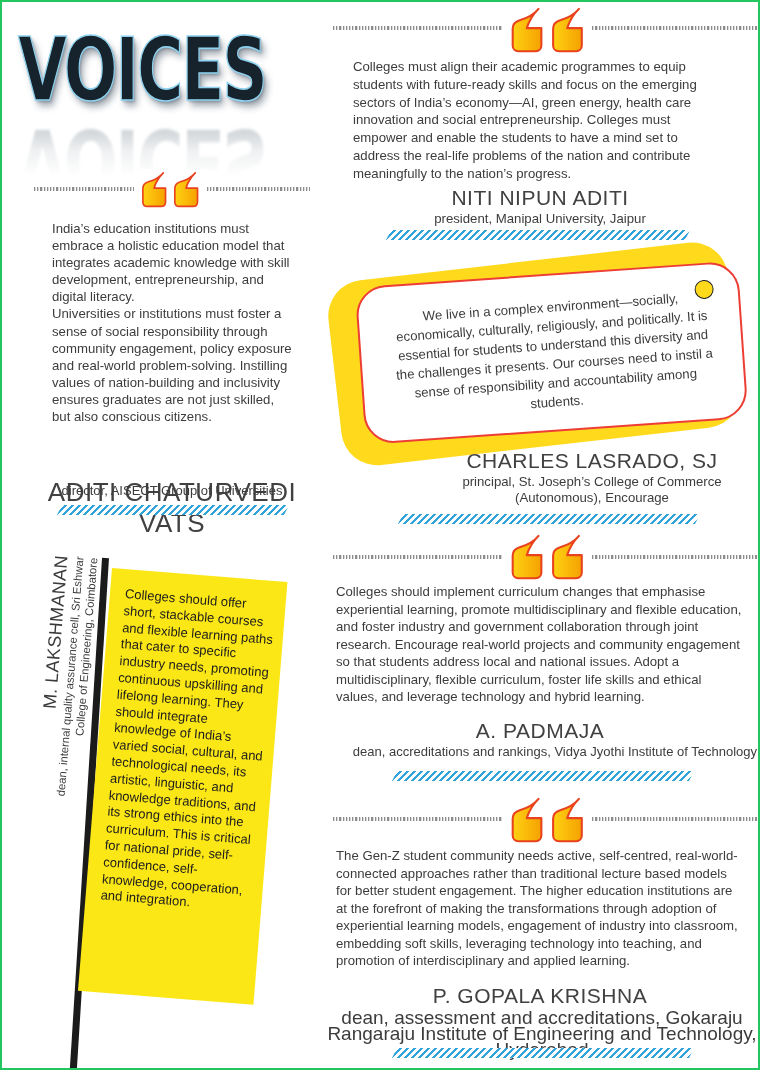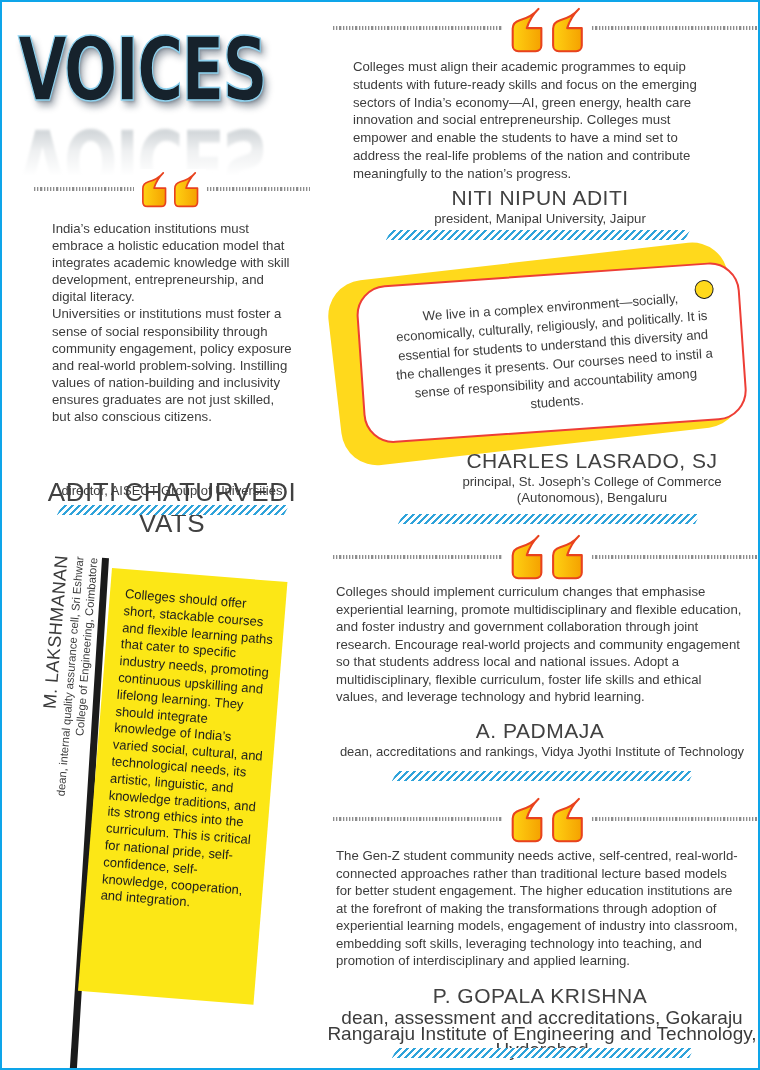--- a/index.html
+++ b/index.html
@@ -1,18 +1,18 @@
 <!DOCTYPE html>
 <html><head>
 <meta charset="utf-8">
 <style>
   html,body{margin:0;padding:0;background:#e8e8e8;}
   .page{
     position:relative; width:760px; height:1070px; margin:0 auto;
-    background:#ffffff; border:2px solid #0ea5e9; box-sizing:border-box;
+    background:#ffffff; border:2px solid #22c55e; box-sizing:border-box;
     overflow:hidden; font-family:"Liberation Sans", sans-serif; color:#3e3e3e;
   }
   
   .voices-main{
     position:absolute; left:16px; top:22px; width:420px;
     font-family:"DejaVu Sans", sans-serif; font-weight:bold;
     font-size:88px; line-height:92px; letter-spacing:-3px;
     color:#16222c; -webkit-text-stroke:1.6px #8ed2ef;
     transform:scaleX(.72); transform-origin:left top;
     text-shadow:5px 6px 9px rgba(15,35,55,.38), 2px 2px 3px rgba(15,35,55,.25);
@@ -141,41 +141,41 @@
 
   <section>
     <div class="tag-wrap">
       <div class="tag-shadow"></div>
       <div class="tag-card">
         <div class="tag-hole"></div>
         <p class="tag-text">We live in a complex environment—socially, economically, culturally, religiously, and politically. It is essential for students to understand this diversity and the challenges it presents. Our courses need to instil a sense of responsibility and accountability among students.</p>
       </div>
     </div>
     <h2 class="qname" style="left:430px; top:447px; width:320px;">CHARLES LASRADO, SJ</h2>
-    <p class="qrole" style="left:460px; top:472px; width:260px;">principal, St. Joseph’s College of Commerce (Autonomous), Bengaluru</p>
+    <p class="qrole" style="left:460px; top:472px; width:260px;">principal, St. Joseph’s College of Commerce (Autonomous), Encourage</p>
     <div class="hatch" style="left:396px; top:512px; width:302px;"></div>
   </section>
 
   <section>
     <div class="rule" style="left:331px; top:553px; width:424px;"></div>
     <div class="qmark-wrap" style="left:501px; top:532px;">
       <svg width="74" height="47" viewBox="0 0 78 50">
         <defs>
             <linearGradient id="qg3" x1="0" y1="0" x2="1" y2="0">
           <stop offset="0" stop-color="#FFD213"></stop>
               <stop offset="1" stop-color="#F5A100"></stop>
         </linearGradient>
           </defs>
         <path d="M30 2 C25 8 17.5 12 10 14 C5 15.5 2.5 18.5 2.5 23 L2.5 41 C2.5 44.5 5 47 8.5 47 L27 47 C30.5 47 33 44.5 33 41 L33 22.5 L17.5 22.5 C20 14.5 24.5 7.5 30 2 Z" fill="url(#qg3)" stroke="#E8421E" stroke-width="2.2" stroke-linejoin="round"></path>
         <path d="M30 2 C25 8 17.5 12 10 14 C5 15.5 2.5 18.5 2.5 23 L2.5 41 C2.5 44.5 5 47 8.5 47 L27 47 C30.5 47 33 44.5 33 41 L33 22.5 L17.5 22.5 C20 14.5 24.5 7.5 30 2 Z" transform="translate(43,0)" fill="url(#qg3)" stroke="#E8421E" stroke-width="2.2" stroke-linejoin="round"></path>
       </svg>
     </div>
     <p class="qtext" style="left:334px; top:581px; width:408px; line-height:17.5px;">Colleges should implement curriculum changes that emphasise experiential learning, promote multidisciplinary and flexible education, and foster industry and government collaboration through joint research. Encourage real-world projects and community engagement so that students address local and national issues. Adopt a multidisciplinary, flexible curriculum, foster life skills and ethical values, and leverage technology and hybrid learning.</p>
     <h2 class="qname" style="left:332px; top:717px; width:412px;text-align:center;">A. PADMAJA</h2>
-    <p class="qrole" style="left:325px; top:742px; width:430px; font-size:13px;">dean, accreditations and rankings, Vidya Jyothi Institute of Technology</p>
+    <p class="qrole" style="left:325px; top:742px; width:430px; font-size:13px;text-align:right;">dean, accreditations and rankings, Vidya Jyothi Institute of Technology</p>
     <div class="hatch" style="left:390px; top:769px; width:302px;"></div>
   </section>
 
   <section>
     <div class="rule" style="left:331px; top:815px; width:424px;"></div>
     <div class="qmark-wrap" style="left:501px; top:795px;">
       <svg width="74" height="47" viewBox="0 0 78 50">
         <defs>
             <linearGradient id="qg4" x1="0" y1="0" x2="1" y2="0">
           <stop offset="0" stop-color="#FFD213"></stop>

